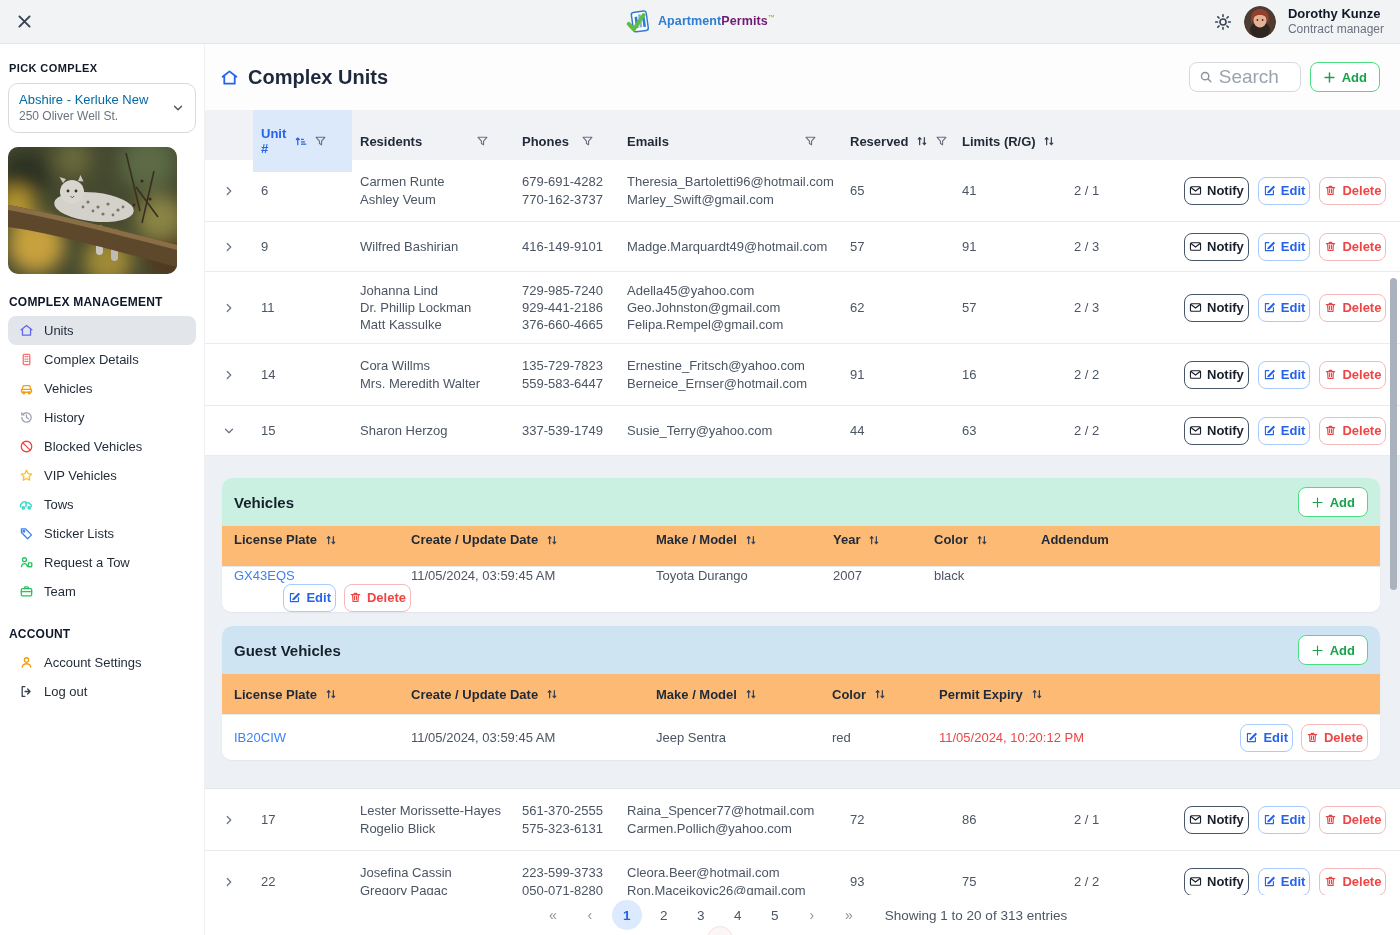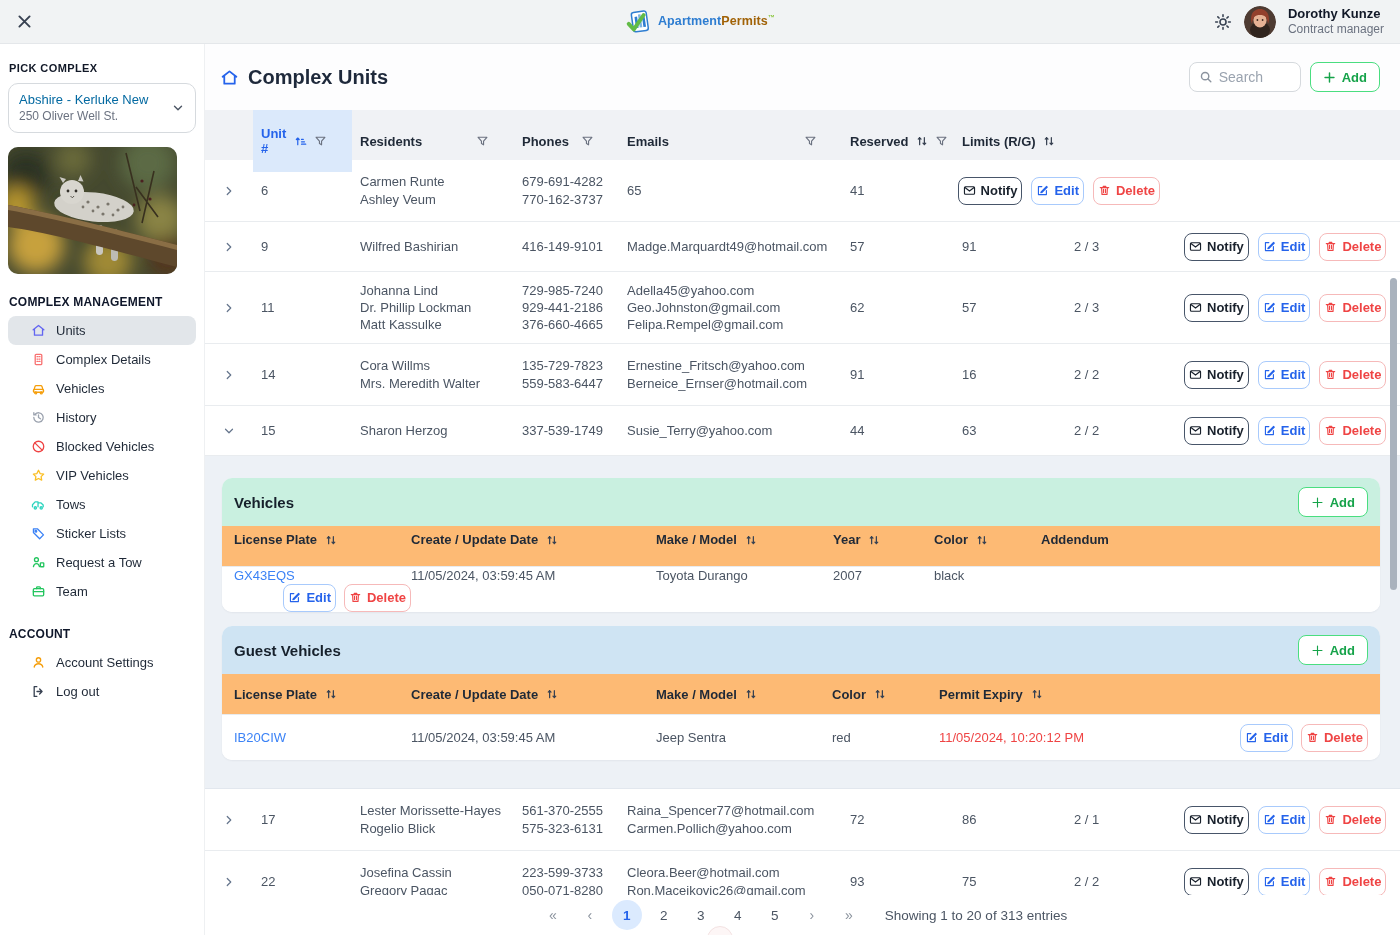--- a/index.html
+++ b/index.html
@@ -7,51 +7,51 @@
   body { font-family:"Liberation Sans", sans-serif; background:#ffffff; position:relative; color:#1f2937; }
   .ic { display:inline-flex; }
   .ic svg { display:block; }
 
   
   .topbar { position:absolute; top:0; left:0; right:0; height:44px; background:#f1f3f4;
             border-bottom:1px solid #e4e7ea; display:flex; align-items:center; padding:0 16px; z-index:20; }
   .close-btn { background:none; border:none; cursor:pointer; color:#374151; display:flex; }
   .logo { position:absolute; left:50%; transform:translateX(-50%); display:flex; align-items:center; gap:5px; }
   .logo-text { font-size:12.5px; font-weight:800; letter-spacing:.1px; }
-  .logo-p1 { color:#2e7dd1; } .logo-p2 { color:#a16207; }
+  .logo-p1 { color:#2e7dd1; } .logo-p2 { color:#701a75; }
   .logo-tm { font-size:7px; color:#8cc63f; vertical-align:super; }
   .topbar-right { margin-left:auto; display:flex; align-items:center; gap:12px; }
   .theme-toggle { background:none; border:none; cursor:pointer; color:#374151; display:flex; }
   .avatar { width:32px; height:32px; border-radius:50%; overflow:hidden; flex:0 0 auto; }
   .user-name { font-size:13px; font-weight:700; color:#111827; line-height:1.25; }
   .user-role { font-size:12px; color:#6b7280; line-height:1.25; }
 
   
   .sidebar { position:absolute; top:44px; left:0; bottom:0; width:205px; background:#fff;
              border-right:1px solid #eef0f2; padding:16px 8px 0 8px; z-index:10; }
   .pick-label { font-size:11px; font-weight:800; color:#111827; letter-spacing:.4px; margin:2px 0 9px 1px; }
   .complex-select { border:1px solid #d6dade; border-radius:10px; background:#fff; padding:8px 10px;
                     display:flex; align-items:center; justify-content:space-between; cursor:pointer; }
   .cs-name { font-size:13px; color:#0369a1; line-height:1.3; }
   .cs-addr { font-size:12px; color:#6b7280; line-height:1.3; }
   .complex-photo { margin-top:14px; width:169px; height:127px; border-radius:10px; overflow:hidden; }
   .nav-label { font-size:12px; font-weight:800; color:#0f172a; letter-spacing:.2px; margin:21px 0 7px 1px; }
-  .nav-item { height:29px; display:flex; align-items:center; gap:10px; padding:0 23px; border-radius:8px;
+  .nav-item { height:29px; display:flex; align-items:center; gap:10px; padding:0 11px; border-radius:8px;
               font-size:13px; color:#1f2937; cursor:pointer; }
   .nav-item.active { background:#e2e6ea; }
   .nav-item .ic svg { width:15px; height:15px; }
 
   
   .main { position:absolute; top:44px; left:205px; right:0; bottom:0; background:#fdfdfe; overflow:hidden; }
   .main-header { height:66px; display:flex; align-items:center; padding:0 20px 0 15px; gap:9px; }
   .home-title-icon { color:#2563eb; }
   .page-title { font-size:20px; font-weight:800; color:#1e293b; }
   .search-box { margin-left:auto; width:112px; height:30px; border:1px solid #d5d9dd; border-radius:8px;
                 background:#fff; display:flex; align-items:center; gap:6px; padding:0 9px; }
-  .search-box input { border:none; outline:none; width:70px; font-size:14px; color:#374151; background:transparent;
+  .search-box input { border:none; outline:none; width:70px; font-size:19px; color:#374151; background:transparent;
                       font-family:"Liberation Sans", sans-serif; }
   .search-box input::placeholder { color:#9aa3af; }
   .search-icon { color:#8b939e; }
   .btn-add { height:30px; border:1px solid #4ade80; border-radius:8px; background:#fff; color:#16a34a;
              font-size:13px; font-weight:700; display:flex; align-items:center; gap:6px; padding:0 12px; cursor:pointer;
              font-family:"Liberation Sans", sans-serif; }
 
   
   .grid-row { display:grid; grid-template-columns:40px 99px 162px 105px 223px 112px 112px 118px 1fr;
               align-items:center; padding-left:8px; }
@@ -423,20 +423,22 @@
                 <path d="M6 4l4 4-4 4"></path>
               </svg>
             </span>
           </button>
         </div>
         <div class="cell">6</div>
         <div class="cell cell-multi">Carmen Runte
 Ashley Veum</div>
         <div class="cell cell-multi">679-691-4282
 770-162-3737</div>
+        <div class="cell cell-multi">Theresia_Bartoletti96@hotmail.com
+Marley_Swift@gmail.com</div>
         <div class="cell">65</div>
         <div class="cell">41</div>
         <div class="cell">2 / 1</div>
         <div class="row-actions">
           <button class="btn btn-notify">
             <span class="ic">
               <svg width="13" height="13" viewBox="0 0 16 16" fill="none" stroke="currentColor" stroke-width="1.4" stroke-linecap="round" stroke-linejoin="round">
                 <rect x="1.8" y="3.4" width="12.4" height="9.2" rx="1.2"></rect>
                 <path d="M2.4 4.4 8 8.7l5.6-4.3"></path>
               </svg>

